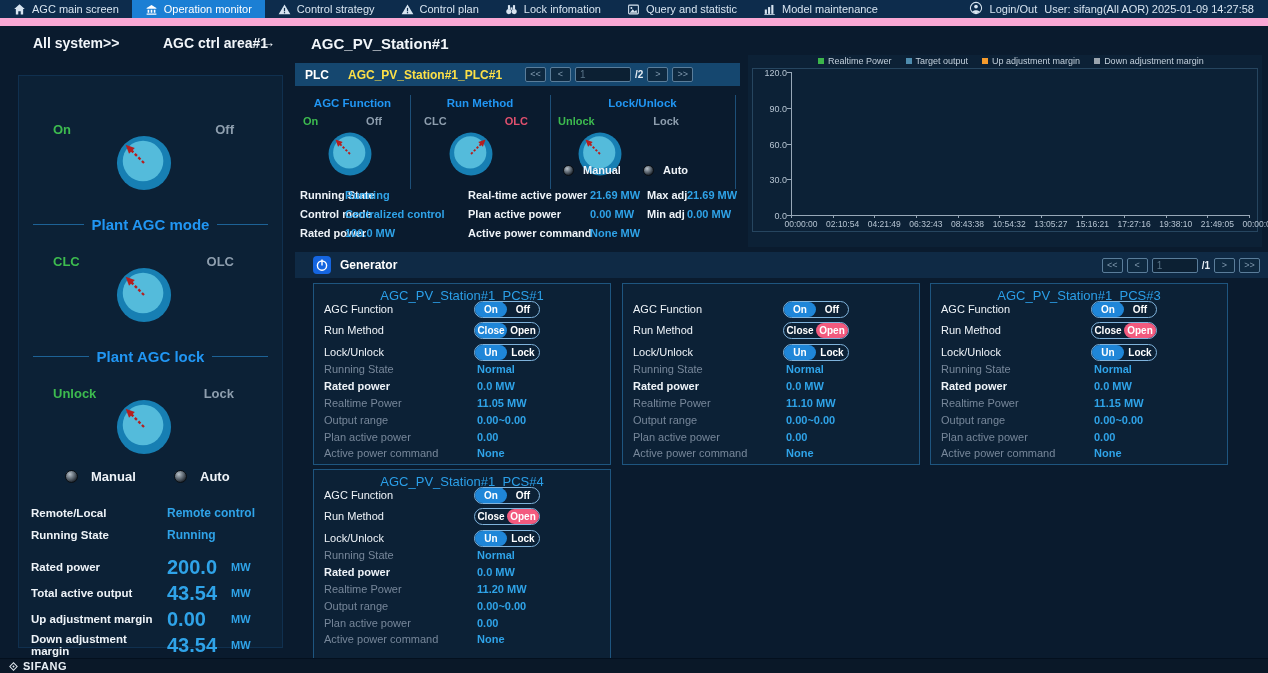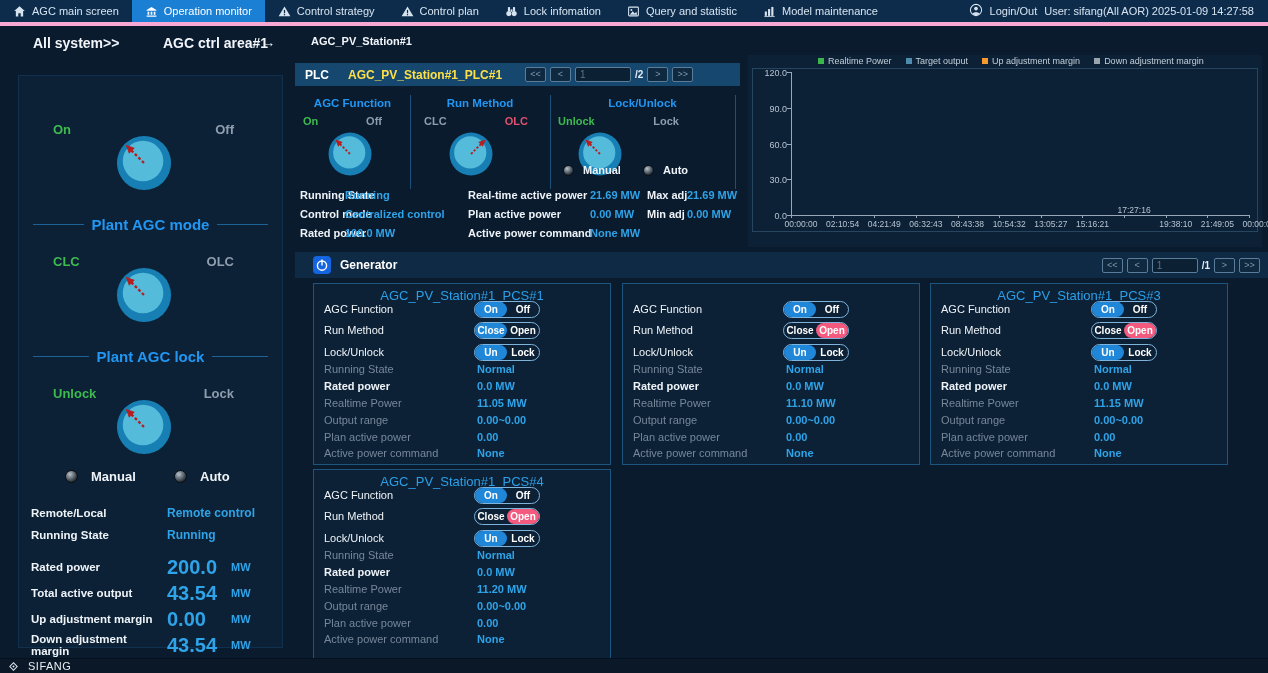--- a/index.html
+++ b/index.html
@@ -2,32 +2,32 @@
 <html><head>
 <meta charset="utf-8">
 <style>
   * { margin:0; padding:0; box-sizing:border-box; }
   html,body { width:1268px; height:673px; overflow:hidden; }
   body { font-family:"Liberation Sans", sans-serif; background:#0a1b2e; position:relative; color:#e6edf4; }
   .abs { position:absolute; }
 
   
   #topbar { position:absolute; left:0; top:0; width:1268px; height:26px; background:#0d2c4c;
-            display:flex; align-items:stretch; border-bottom:4px solid #f9a8d4; }
+            display:flex; align-items:stretch; border-bottom:8px solid #f9a8d4; }
   .nav-item { display:flex; align-items:center; gap:6px; padding:0 13px; font-size:11px; color:#d7e4f0; cursor:pointer; }
   .nav-item.active { background:#1b7fd4; color:#ffffff; }
   .nav-item svg { width:13px; height:13px; }
   #topbar-right { margin-left:auto; display:flex; align-items:center; gap:7px; padding-right:14px; font-size:11px; color:#d7e4f0; }
   #topbar-right svg { width:14px; height:14px; }
 
   
   #breadcrumb { position:absolute; left:0; top:30px; width:1268px; height:26px; }
   .crumb { position:absolute; top:5px; font-weight:bold; font-size:14px; color:#f2f6fa; cursor:pointer; }
   .crumb-arrow { font-size:13px; color:#f2f6fa; font-weight:bold; }
-  #crumb-2 { font-size:11px; }
+  #crumb-2 { font-size:15px; }
 
   
   #left-panel { position:absolute; left:18px; top:75px; width:265px; height:573px;
                 background:#0c2136; border:1px solid #10304f; }
   .plant-sec { position:absolute; left:0; width:100%; height:132px; }
   .sec-title { display:flex; align-items:center; gap:8px; padding:0 14px; color:#2196f3; font-size:15px; font-weight:bold; }
   .sec-title::before, .sec-title::after { content:""; flex:1; height:1px; background:#1d6296; }
   .opt-label { position:absolute; top:38px; font-size:13px; font-weight:bold; }
   .opt-left { left:34px; } .opt-right { right:48px; }
   .c-green { color:#3dbb4f; } .c-gray { color:#8e9eae; } .c-red { color:#e0506e; }
@@ -101,21 +101,21 @@
   .toggle { position:absolute; left:160px; top:-1px; width:66px; height:17px; border:1px solid #7fb3dc;
             border-radius:9px; display:flex; cursor:pointer; }
   .tg-seg { width:50%; text-align:center; font-size:10px; font-weight:bold; color:#ffffff; line-height:15px; border-radius:8px; }
   .tg-on-blue { background:#1f86d8; }
   .tg-on-pink { background:#f35a7e; }
 
   
   #footer { position:absolute; left:0; bottom:0; width:1268px; height:15px; background:#0a1828;
             border-top:1px solid #04101e; display:flex; align-items:center; }
   #footer svg { width:11px; height:11px; margin-left:8px; }
-  #brand { font-size:11px; font-weight:normal; color:#e8eef4; margin-left:9px; letter-spacing:0.5px; }
+  #brand { font-size:11px; font-weight:bold; color:#e8eef4; margin-left:4px; letter-spacing:0.5px; }
 </style>
 </head>
 <body>
 
 <div id="topbar">
 
   <div class="nav-item">
       <svg viewBox="0 0 16 16">
         <path d="M8 1.5 L14.5 7.5 H12.5 V14 H9.5 V10 H6.5 V14 H3.5 V7.5 H1.5 Z" fill="currentColor"></path>
       </svg>
@@ -386,21 +386,21 @@
       <span class="xtick-lbl" style="left: 162.909px; top: 150px;">06:32:43</span>
       <span class="xtick-mark" style="left: 162.909px; top: 146px;"></span>
       <span class="xtick-lbl" style="left: 204.545px; top: 150px;">08:43:38</span>
       <span class="xtick-mark" style="left: 204.545px; top: 146px;"></span>
       <span class="xtick-lbl" style="left: 246.182px; top: 150px;">10:54:32</span>
       <span class="xtick-mark" style="left: 246.182px; top: 146px;"></span>
       <span class="xtick-lbl" style="left: 287.818px; top: 150px;">13:05:27</span>
       <span class="xtick-mark" style="left: 287.818px; top: 146px;"></span>
       <span class="xtick-lbl" style="left: 329.455px; top: 150px;">15:16:21</span>
       <span class="xtick-mark" style="left: 329.455px; top: 146px;"></span>
-      <span class="xtick-lbl" style="left: 371.091px; top: 136px;">17:27:16</span>
+      <span class="xtick-lbl" style="left: 371.091px; top: 150px;">17:27:16</span>
       <span class="xtick-mark" style="left: 371.091px; top: 146px;"></span>
       <span class="xtick-lbl" style="left: 412.727px; top: 150px;">19:38:10</span>
       <span class="xtick-mark" style="left: 412.727px; top: 146px;"></span>
       <span class="xtick-lbl" style="left: 454.364px; top: 150px;">21:49:05</span>
       <span class="xtick-mark" style="left: 454.364px; top: 146px;"></span>
       <span class="xtick-lbl" style="left: 496px; top: 150px;">00:00:00</span>
       <span class="xtick-mark" style="left: 496px; top: 146px;"></span>
     </div>
 </div>
 

